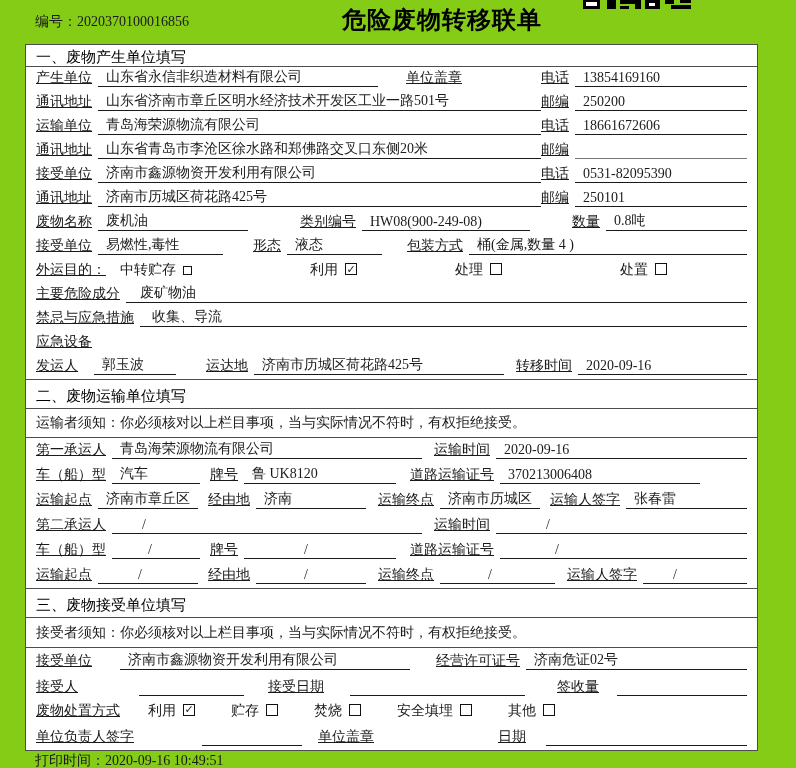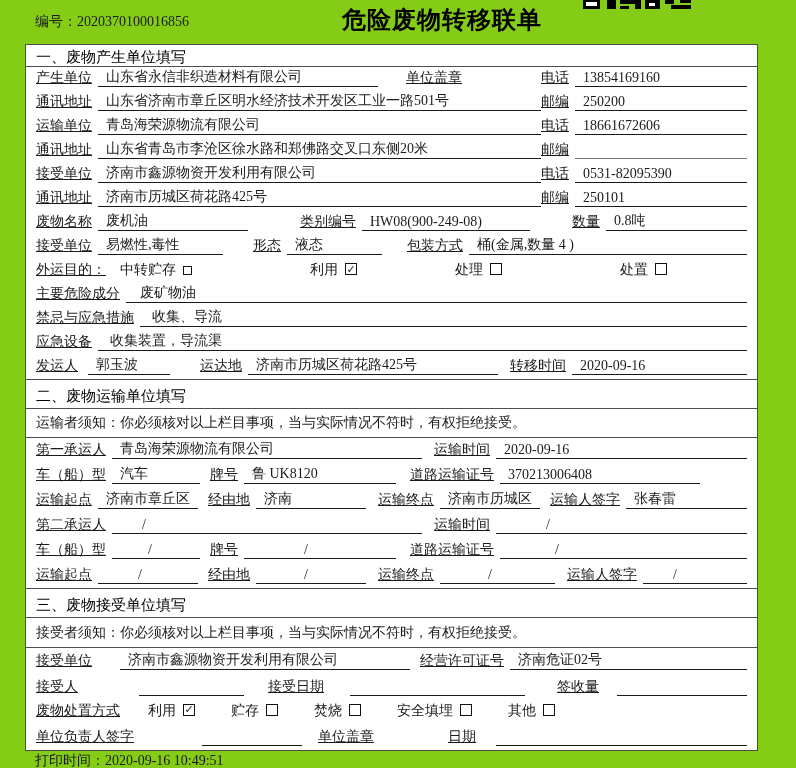--- a/index.html
+++ b/index.html
@@ -188,26 +188,25 @@
         <span class="u grow" style="padding-left:14px">废矿物油</span>
       </div>
 
       <div class="row">
         <span class="lbl">禁忌与应急措施</span>
         <span class="u grow" style="padding-left:12px">收集、导流</span>
       </div>
 
       <div class="row">
         <span class="lbl">应急设备</span>
-        <span class="u grow" style="padding-left:12px">收集装置，导流渠</span>
       </div>
 
       <div class="row">
         <span class="lbl">发运人</span>
-        <span class="u" style="width:82px;margin-left:4px">郭玉波</span>
+        <span class="u" style="width:82px;margin-left:10px">郭玉波</span>
         <span class="lbl" style="margin-left:30px">运达地</span>
         <span class="u" style="width:250px">济南市历城区荷花路425号</span>
         <span class="lbl" style="margin-left:12px">转移时间</span>
         <span class="u grow">2020-09-16</span>
       </div>
     </div>
 
     <div class="s2">
       <div class="sec-header mid">二、废物运输单位填写</div>
       <div class="notice-row">运输者须知：你必须核对以上栏目事项，当与实际情况不符时，有权拒绝接受。</div>
@@ -267,21 +266,21 @@
       </div>
     </div>
 
     <div class="s3">
       <div class="sec-header mid">三、废物接受单位填写</div>
       <div class="notice-row" style="height:30px">接受者须知：你必须核对以上栏目事项，当与实际情况不符时，有权拒绝接受。</div>
 
       <div class="row" style="height:26px">
         <span class="lbl">接受单位</span>
         <span class="u" style="width:290px;margin-left:22px">济南市鑫源物资开发利用有限公司</span>
-        <span class="lbl" style="margin-left:10px">经营许可证号</span>
+        <span class="lbl" style="margin-left:26px">经营许可证号</span>
         <span class="u grow">济南危证02号</span>
       </div>
 
       <div class="row" style="height:26px">
         <span class="lbl">接受人</span>
         <span class="u" style="width:105px;margin-left:55px"></span>
         <span class="lbl" style="margin-left:24px">接受日期</span>
         <span class="u" style="width:175px;margin-left:20px"></span>
         <span class="lbl" style="margin-left:32px">签收量</span>
         <span class="u grow" style="margin-left:12px"></span>
@@ -318,21 +317,21 @@
           <span class="cb">
               <i></i>
             </span>
         </span>
       </div>
 
       <div class="row" style="height:25px">
         <span class="lbl">单位负责人签字</span>
         <span class="u" style="width:100px;margin-left:62px"></span>
         <span class="lbl" style="margin-left:16px">单位盖章</span>
-        <span class="lbl" style="margin-left:68px">日期</span>
+        <span class="lbl" style="margin-left:118px">日期</span>
         <span class="u grow" style="margin-left:14px"></span>
       </div>
     </div>
 
   </div>
 
   <div class="footer-print">
     <span>打印时间：</span><span>2020-09-16 10:49:51</span>
   </div>
 

